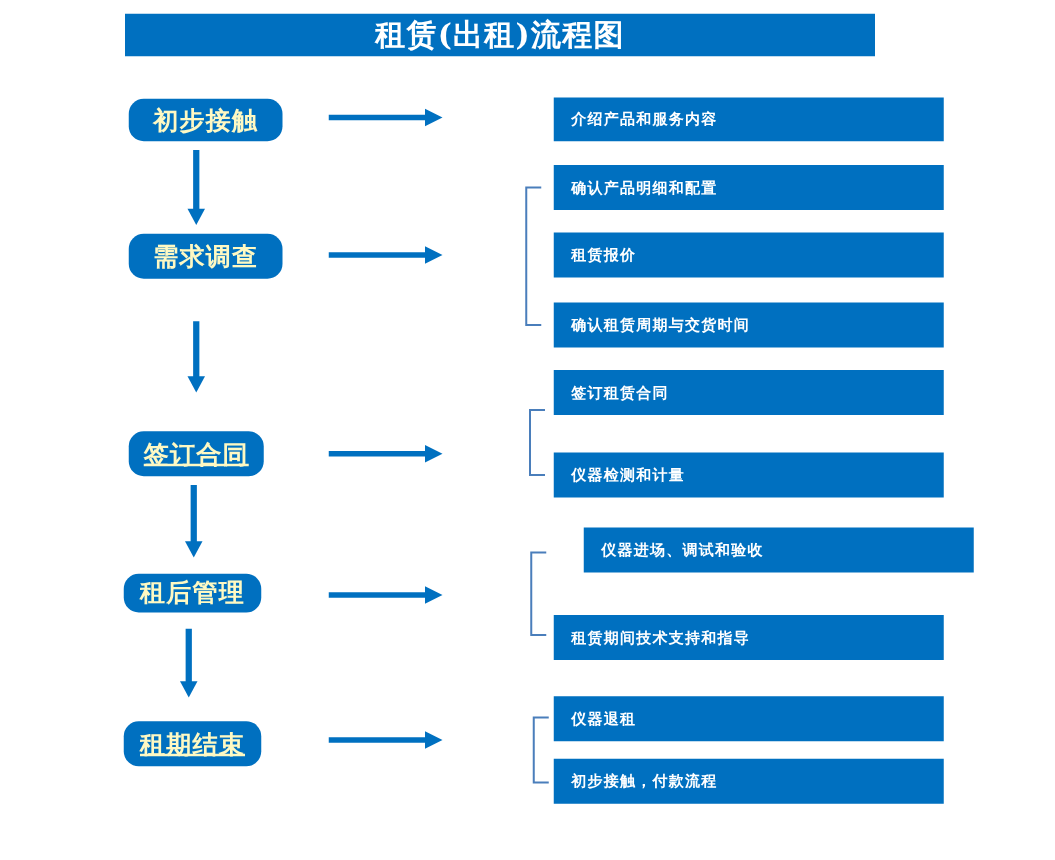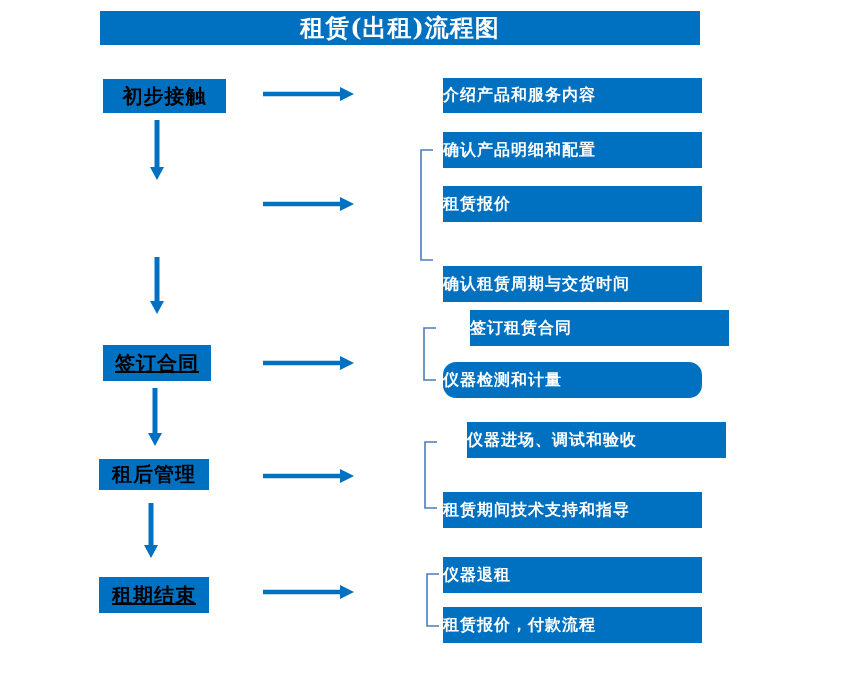--- a/index.html
+++ b/index.html
@@ -12,70 +12,72 @@
     overflow:hidden;
   }
   .title-banner{
     position:absolute;left:100px;top:11px;width:600px;height:34px;
     background:var(--blue,#0070C0);
     color:#fff;font-weight:bold;font-size:24px;letter-spacing:1px;
     display:flex;align-items:center;justify-content:center;
   }
   .lbox{
     position:absolute;background:var(--blue,#0070C0);
-    color:#000000;font-weight:bold;font-size:20px;letter-spacing:1px;
+    color:#fef9c3;font-weight:bold;font-size:20px;letter-spacing:1px;
     display:flex;align-items:center;justify-content:center;
     box-sizing:border-box;
+    border-radius:12px;
   }
   #lb1{left:103px;top:79px;width:123px;height:34px;}
   #lb2{left:103px;top:187px;width:123px;height:36px;}
   #lb3{left:103px;top:345px;width:108px;height:36px;text-decoration:underline;}
   #lb4{left:99px;top:459px;width:110px;height:31px;}
   #lb5{left:99px;top:577px;width:110px;height:36px;text-decoration:underline;}
   .rbox{
-    position:absolute;left:443px;width:259px;height:36px;
+    position:absolute;left:443px;width:312px;height:36px;
     background:var(--blue,#0070C0);
-    color:#fff;font-weight:bold;font-size:16px;letter-spacing:1px;
+    color:#fff;font-weight:bold;font-size:12px;letter-spacing:1px;
     display:flex;align-items:center;
-    padding-left:0;box-sizing:border-box;
+    padding-left:14px;box-sizing:border-box;
   }
   #rb1{top:78px;height:35px;}
   #rb2{top:132px;}
   #rb3{top:186px;}
-  #rb4{top:242px;margin-top:24px;}
-  #rb5{top:310px;margin-left:27px;}
-  #rb6{top:362px;border-radius:13px;}
+  #rb4{top:242px;}
+  #rb5{top:296px;}
+  #rb6{top:362px;}
   #rb7{top:422px;margin-left:24px;}
   #rb8{top:492px;}
   #rb9{top:557px;}
   #rb10{top:607px;}
   .overlay{position:absolute;left:0;top:0;width:844px;height:688px;pointer-events:none;}
 </style>
 </head>
 <body>
 
 <div class="canvas">
 
   <div class="title-banner">租赁(出租)流程图</div>
 
   <div class="lbox" id="lb1">初步接触</div>
+  <div class="lbox" id="lb2">需求调查</div>
   <div class="lbox" id="lb3">签订合同</div>
   <div class="lbox" id="lb4">租后管理</div>
   <div class="lbox" id="lb5">租期结束</div>
 
   <div class="rbox" id="rb1">介绍产品和服务内容</div>
   <div class="rbox" id="rb3">租赁报价</div>
   <div class="rbox" id="rb2">确认产品明细和配置</div>
   <div class="rbox" id="rb4">确认租赁周期与交货时间</div>
   <div class="rbox" id="rb5">签订租赁合同</div>
   <div class="rbox" id="rb6">仪器检测和计量</div>
   <div class="rbox" id="rb7">仪器进场、调试和验收</div>
   <div class="rbox" id="rb8">租赁期间技术支持和指导</div>
   <div class="rbox" id="rb9">仪器退租</div>
-  <div class="rbox" id="rb10">租赁报价，付款流程</div>
+  <div class="rbox" id="rb10">初步接触，付款流程</div>
 
   <svg class="overlay" viewBox="0 0 844 688" xmlns="http://www.w3.org/2000/svg">
 
     <g>
       <line x1="263" y1="94" x2="341" y2="94" class="hshaft"></line>
         <polygon class="hd" points="340,87 354,94 340,101"></polygon>
     </g>
     <g>
       <line x1="263" y1="204" x2="341" y2="204" class="hshaft"></line>
         <polygon class="hd" points="340,197 354,204 340,211"></polygon>

